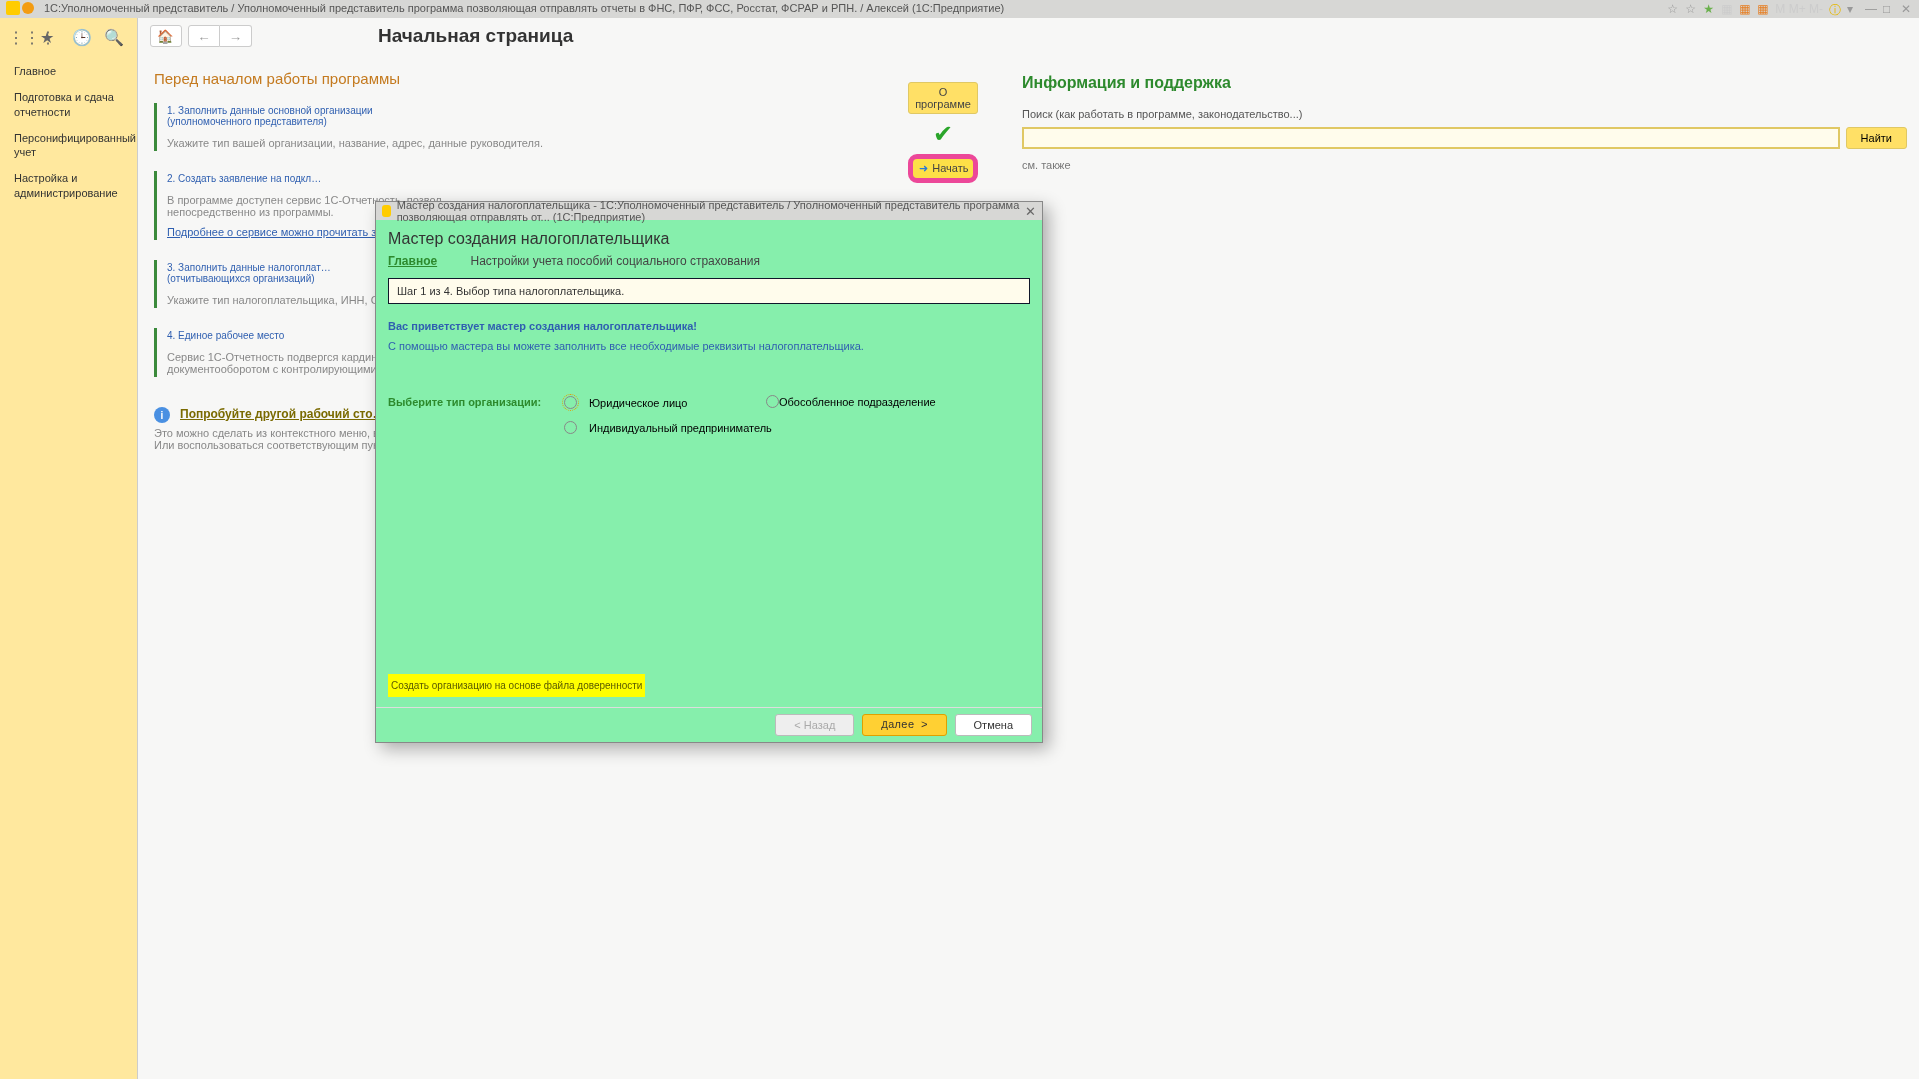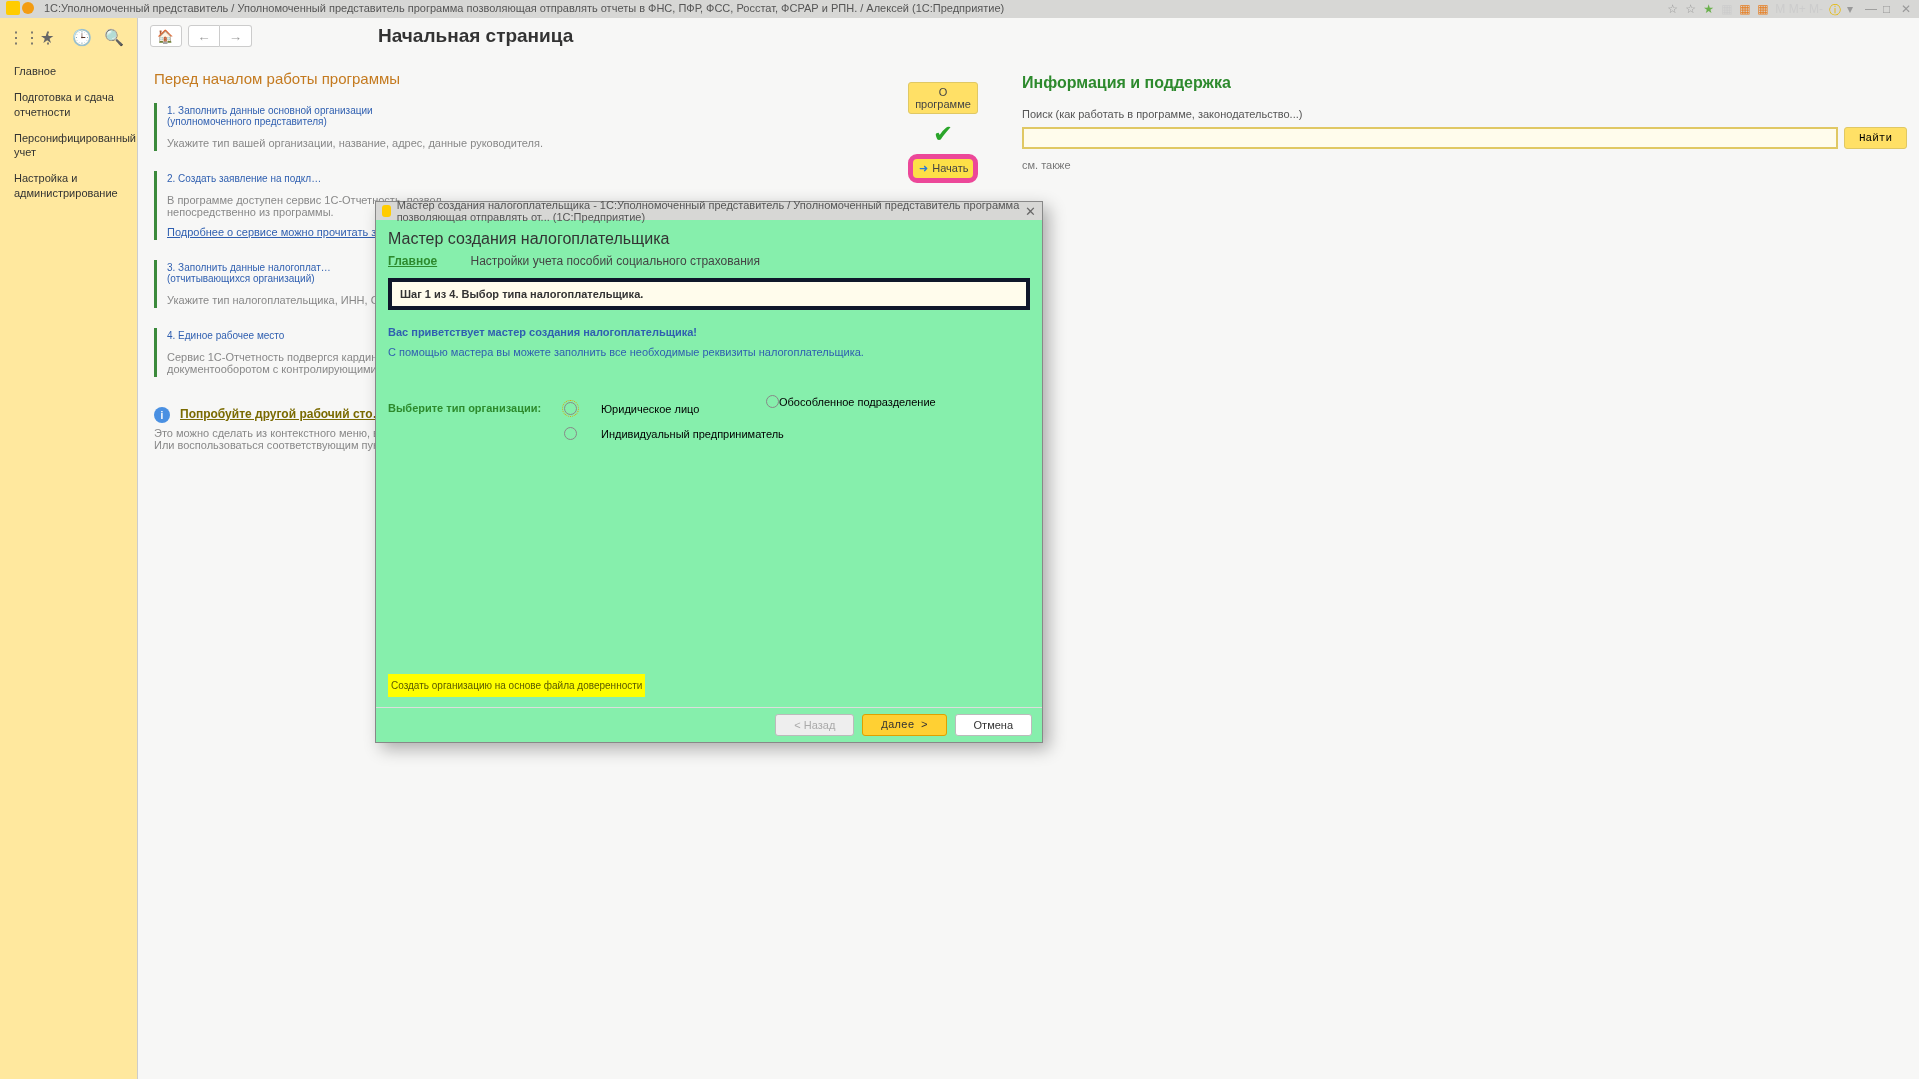--- a/index.html
+++ b/index.html
@@ -168,21 +168,21 @@
 .search-row { display: flex; gap: 6px; }
 .search-input {
   flex: 1;
   border: 2px solid #e0c864;
   background: #fffcec;
   padding: 3px 6px;
   font-size: 11px;
 }
 .search-btn {
   border: 1px solid #e0c864; background: #ffe066;
-  padding: 3px 14px; border-radius: 3px; font-size: 11px; cursor: pointer; font-family: Liberation Mono, monospace;
+  padding: 3px 14px; border-radius: 3px; font-size: 11px; cursor: pointer;
 }
 .see-also { color: #777; font-size: 11px; margin-top: 10px; }
 
 
 .modal {
   position: absolute;
   left: 375px; top: 201px;
   width: 668px; height: 542px;
   background: #86efac;
   border: 1px solid #888;
@@ -201,32 +201,32 @@
 .modal-titlebar .m-icon { width: 12px; height: 12px; border-radius: 3px; background: #ffcc00; margin-right: 6px; }
 .modal-titlebar .m-close { margin-left: auto; cursor: pointer; color: #666; font-size: 13px; }
 .modal-body { flex: 1; padding: 10px 12px; overflow: hidden; position: relative; }
 .modal-heading { font-size: 16px; color: #333; }
 .modal-tabs { margin-top: 6px; font-size: 12px; }
 .modal-tab { margin-right: 30px; cursor: pointer; }
 .modal-tab.active { color: #2d8a2d; text-decoration: underline; font-weight: bold; }
 .modal-tab.inactive { color: #444; }
 .step-band {
   margin-top: 10px;
-  border: 4px solid #0f172a;
+  border: 1px solid #0f172a;
   background: #fffcec;
   padding: 6px 8px;
-  font-weight: bold;
+  font-weight: normal;
   color: #333;
 }
 .wizard-greet { color: #2f5fb0; font-weight: bold; margin-top: 16px; }
 .wizard-sub { color: #2f5fb0; margin-top: 8px; font-size: 11px; }
 .org-row { margin-top: 44px; display: flex; align-items: flex-start; }
 .org-label { color: #2d8a2d; font-weight: bold; width: 176px; }
 .radio-col { display: flex; flex-direction: column; gap: 12px; }
-.radio-item { display: flex; align-items: center; gap: 24px; }
+.radio-item { display: flex; align-items: center; gap: 12px; }
 .radio-dot {
   width: 13px; height: 13px; border: 1px solid #888; border-radius: 50%;
 }
 .radio-dot.highlighted { outline: 1px dotted #e0a000; outline-offset: 1px; }
 .radio-right { position: absolute; left: 390px; top: 175px; display: flex; align-items: center; }
 .create-link {
   position: absolute; bottom: 10px; left: 12px;
   background: #ffff00;
   color: #5a5a00;
   font-size: 10px;

